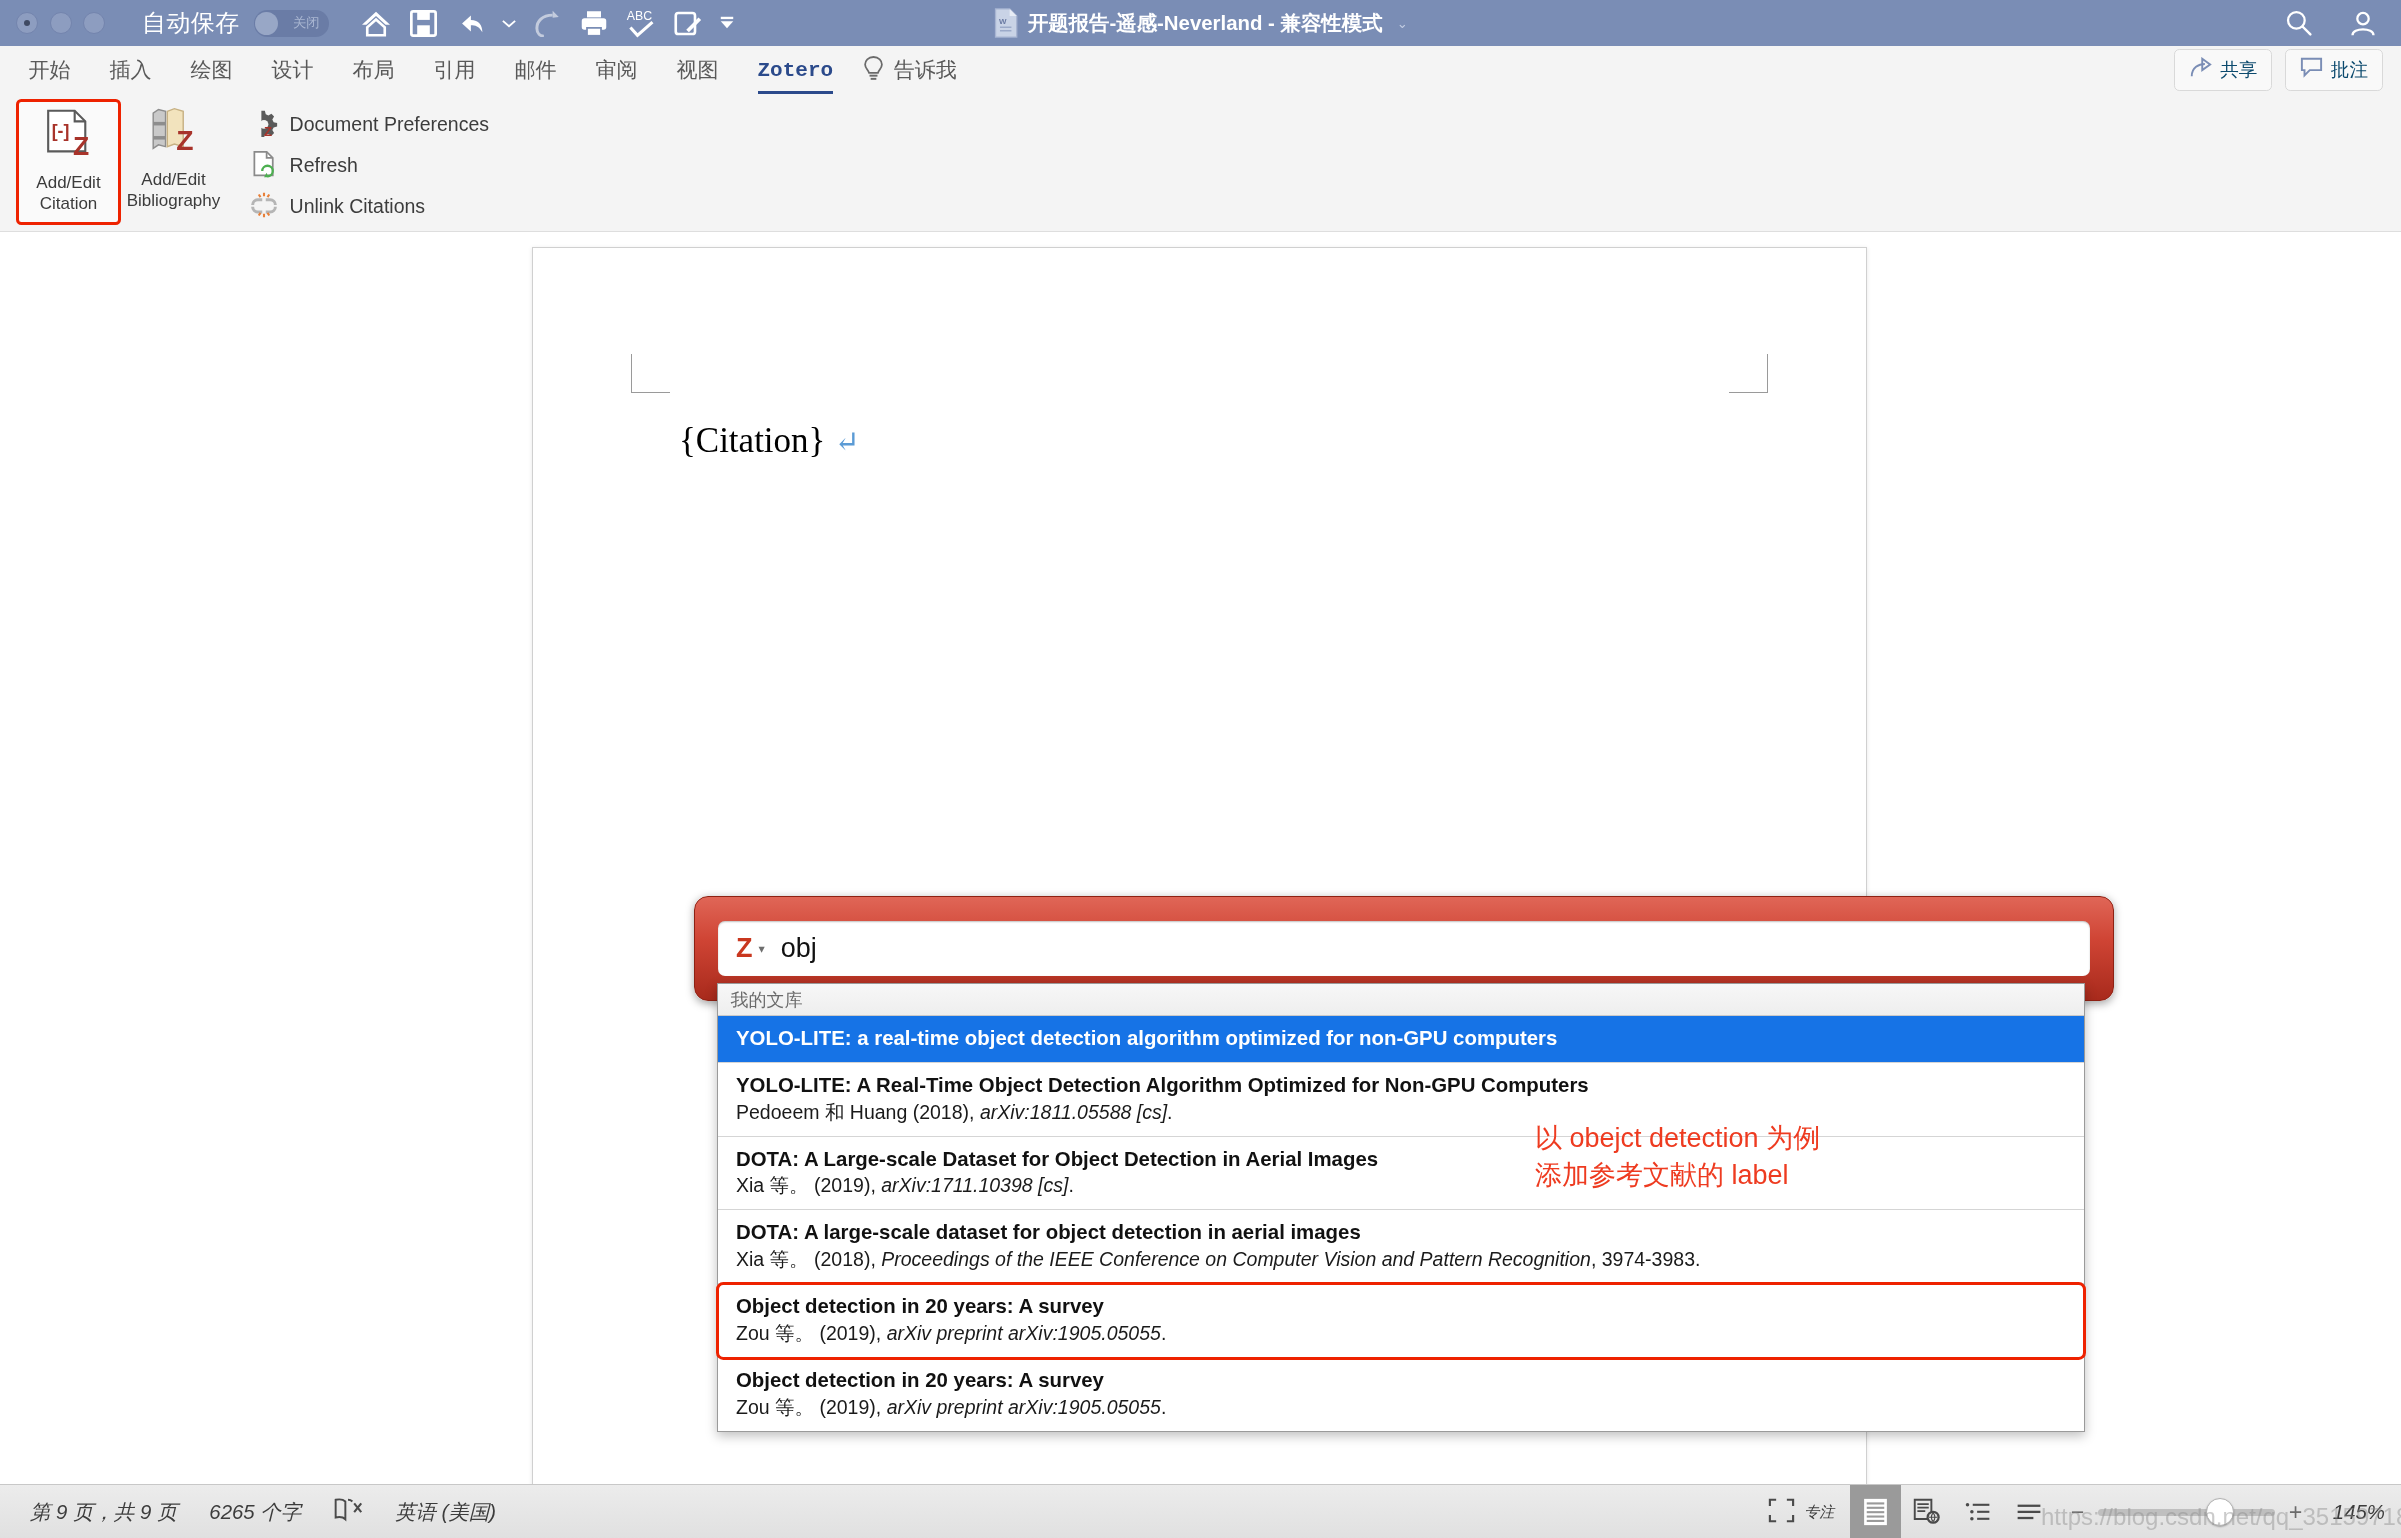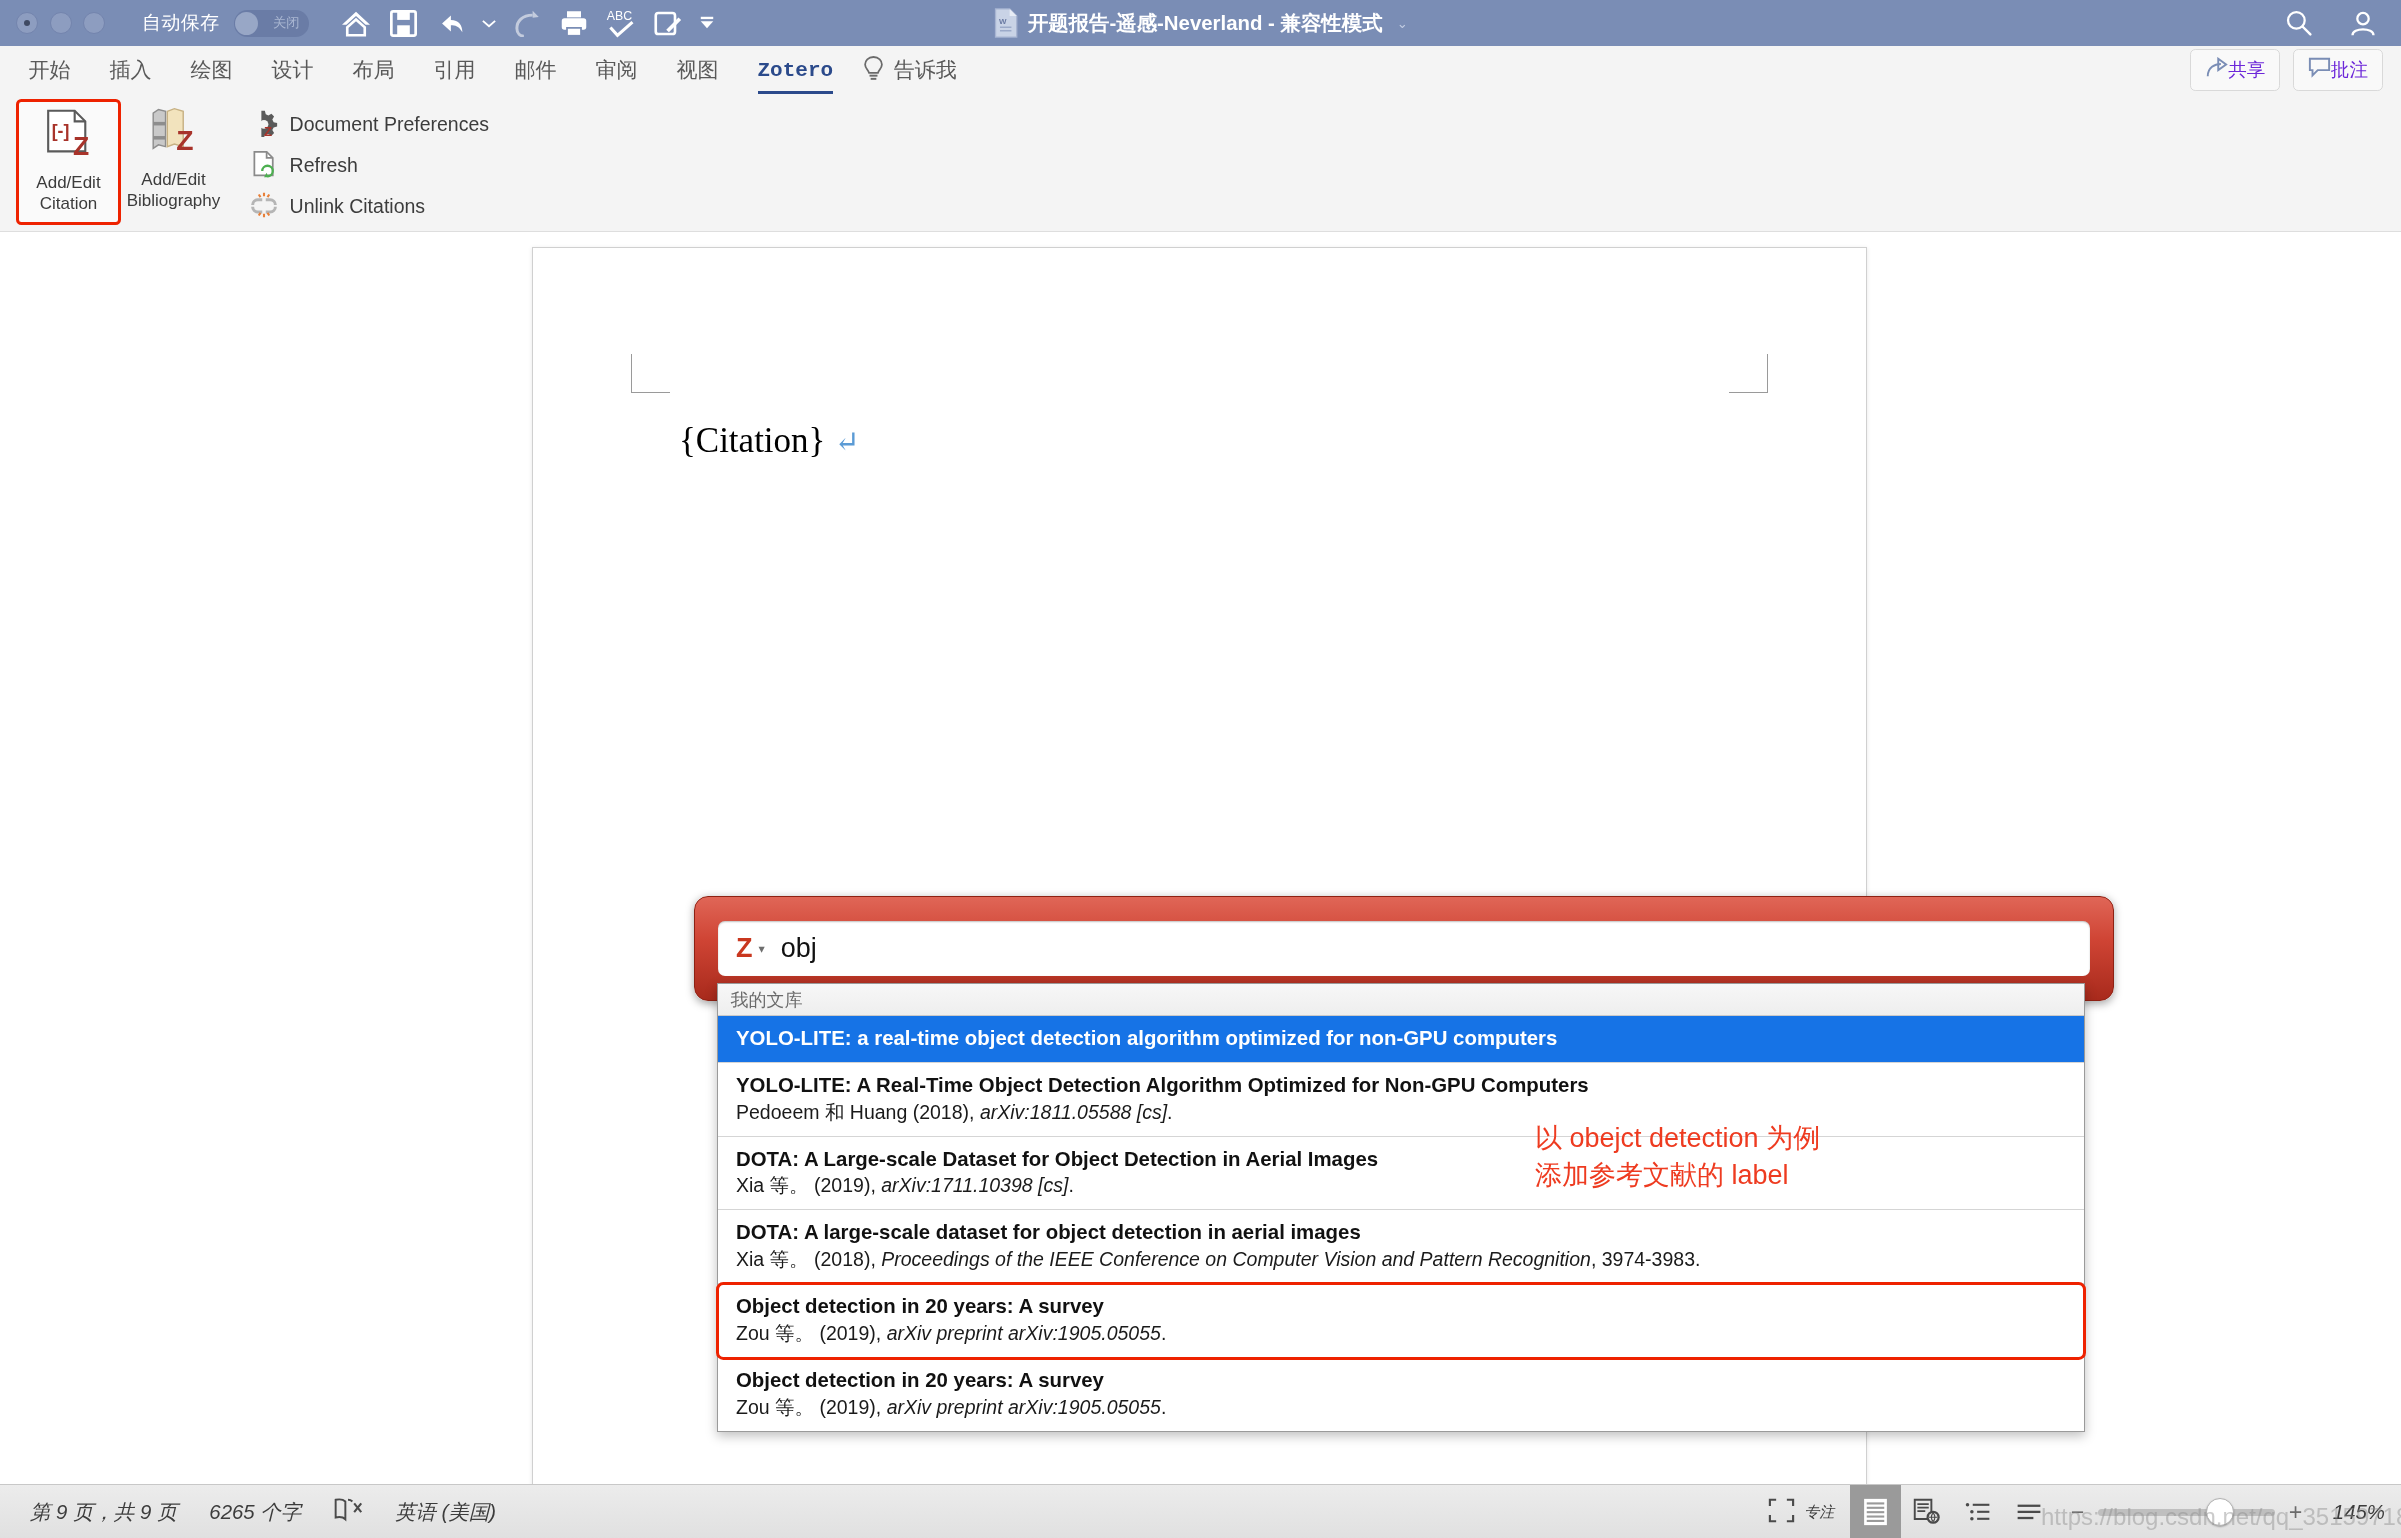--- a/index.html
+++ b/index.html
@@ -19,21 +19,21 @@
     display: flex; align-items: center;
   }
   .traffic { display: flex; align-items: center; gap: 11.5px; margin-left: 16px; }
   .tl {
     width: 22px; height: 22px; border-radius: 50%;
     background: #8d9dc0; border: 0.9px solid #7384ad;
     display: flex; align-items: center; justify-content: center;
   }
   .tl .dot { width: 6.2px; height: 6.2px; border-radius: 50%; background: #3f4a63; }
   .autosave-label {
-    margin-left: 37px; color: #ffffff; font-size: 19px; letter-spacing: 0.4px;
+    margin-left: 37px; color: #ffffff; font-size: 24px; letter-spacing: 0.4px;
   }
   .autosave-toggle {
     margin-left: 14px; width: 75px; height: 27px; border-radius: 13.3px;
     background: #6a7ca6; display: flex; align-items: center; position: relative;
   }
   .autosave-toggle .knob {
     width: 23px; height: 23px; border-radius: 50%; background: #98a7c6;
     margin-left: 1.8px;
   }
   .autosave-toggle .ttext {
@@ -69,23 +69,23 @@
   }
   .tab:first-child { margin-left: 9px; }
   .tab.active { color: #2b4a8b; font-weight: bold; }
   .tab.active::after {
     content: ""; position: absolute; left: 19.5px; right: 19.5px; bottom: 0;
     height: 3.5px; background: #2b4a8b;
   }
   .tellme { display: flex; align-items: center; gap: 9px; padding-left: 9px; }
   .tb-actions { position: absolute; right: 18px; display: flex; gap: 12.4px; }
   .pill {
-    display: flex; align-items: center; 
+    display: flex; align-items: center; gap: 8px;
     padding: 6.2px 14px; border: 0.9px solid #d9d9d9; border-radius: 5.3px;
-    background: #f9f9f9; color: #6d28d9; font-size: 18.6px; white-space: nowrap;
+    background: #f9f9f9; color: #0c4a6e; font-size: 18.6px; white-space: nowrap;
   }
 
   
   .ribbon {
     position: absolute; left: 0; top: 94px; width: 2401px; height: 138px;
     background: #f4f4f4; border-bottom: 0.9px solid #dedede;
     display: flex; align-items: flex-start; padding-left: 16px;
   }
   .bigbtn {
     width: 105px; height: 126px; margin-top: 5.3px;

